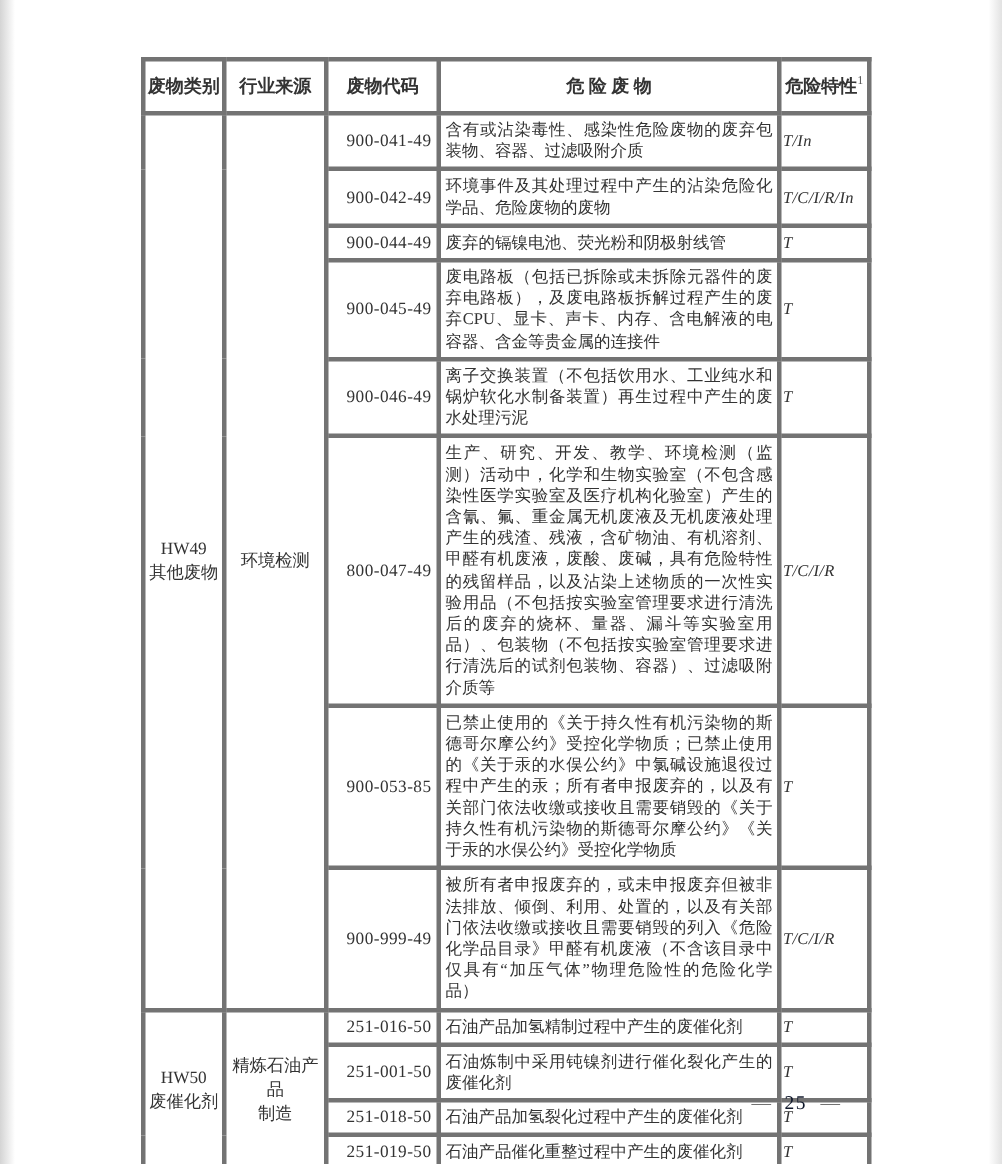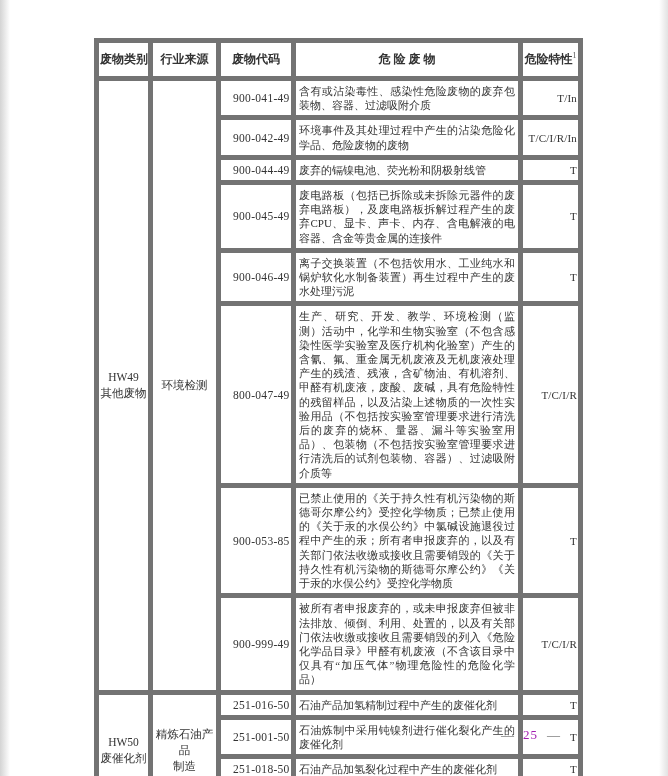--- a/index.html
+++ b/index.html
@@ -28,21 +28,21 @@
   }
   table.waste {
     position: absolute;
     left: 94px; top: 38px;
     width: 484px;
     border-collapse: collapse;
     table-layout: fixed;
     border: 2px solid #414141;
   }
   table.waste th, table.waste td {
-    border: 5px solid #737373;
+    border: 3px solid #737373;
     vertical-align: middle;
     color: #333333;
   }
   th.hdr {
     font-size: 12px;
     font-weight: bold;
     padding: 8px 1px;
     text-align: center;
     white-space: nowrap;
     color: #2c2c2c;
@@ -67,36 +67,37 @@
     white-space: nowrap;
   }
   td.desc {
     font-size: 11px;
     line-height: 14.2px;
     padding: 3px 3px;
     text-align: justify;
     margin-top: 44px;
   }
   td.hazard {
-    text-align: right;
+    text-align: left;
     font-size: 11px;
     letter-spacing: 0.2px;
     padding: 2px 1px;
+    font-style: italic;
   }
   .footer {
     position: absolute;
     left: 501px; top: 727px;
     font-size: 13px;
     color: #4d4d4d;
     display: flex;
     align-items: center;
     gap: 9px;
   }
   .footer .dash { color: #6a6a6a; letter-spacing: 0; }
-  .footer .num { letter-spacing: 1px; color: #a21caf; }
+  .footer .num { letter-spacing: 1px; color: #0f172a; }
 </style>
 </head>
 <body>
 
 <div class="page">
   <div class="edge-left"></div>
   <div class="edge-right"></div>
 
   <table class="waste">
     <colgroup>

